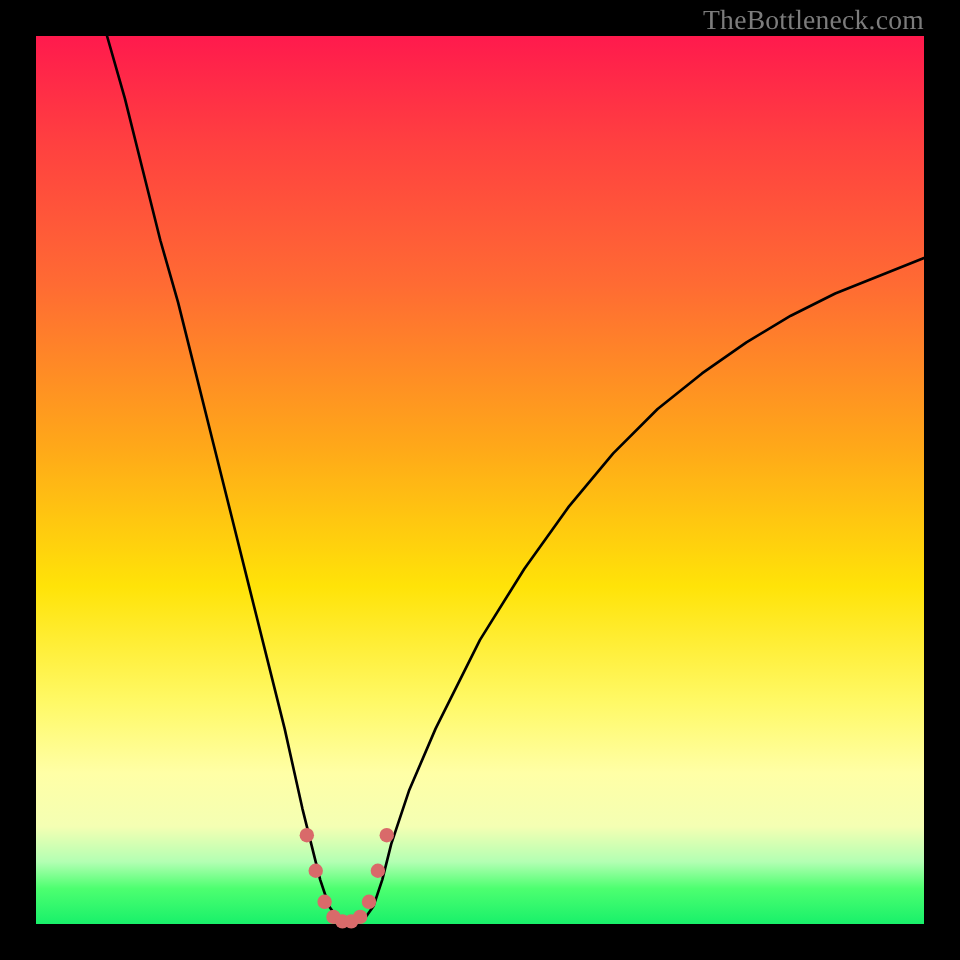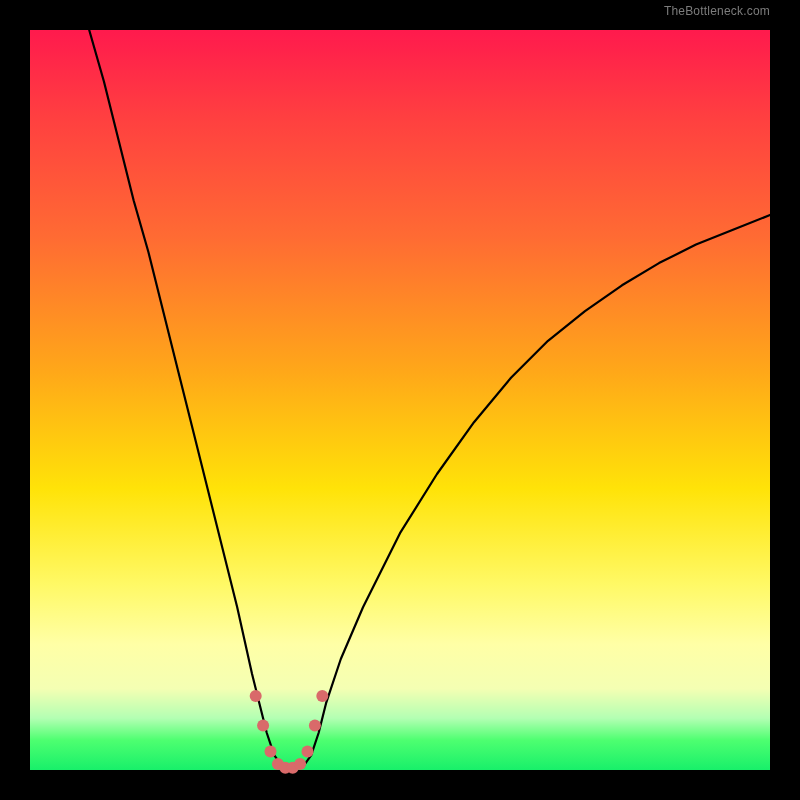--- a/index.html
+++ b/index.html
@@ -46,24 +46,25 @@
     top: 30px;
     width: 740px;
     height: 740px;
     overflow: visible;
   }
   .watermark {
     position: absolute;
     top: 4px;
     right: 30px;
     color: #7c7c7c;
-    font-size: 12px;
+    font-size: 23px;
     font-weight: 500;
     letter-spacing: 0.2px;
     user-select: none;
+    font-family: Liberation Serif, serif;
   }
 </style>
 </head>
 <body>
 
 <div class="frame">
 
   <div class="plot-area"></div>
 
   <svg class="overlay" viewBox="0 0 740 740" preserveAspectRatio="none">

